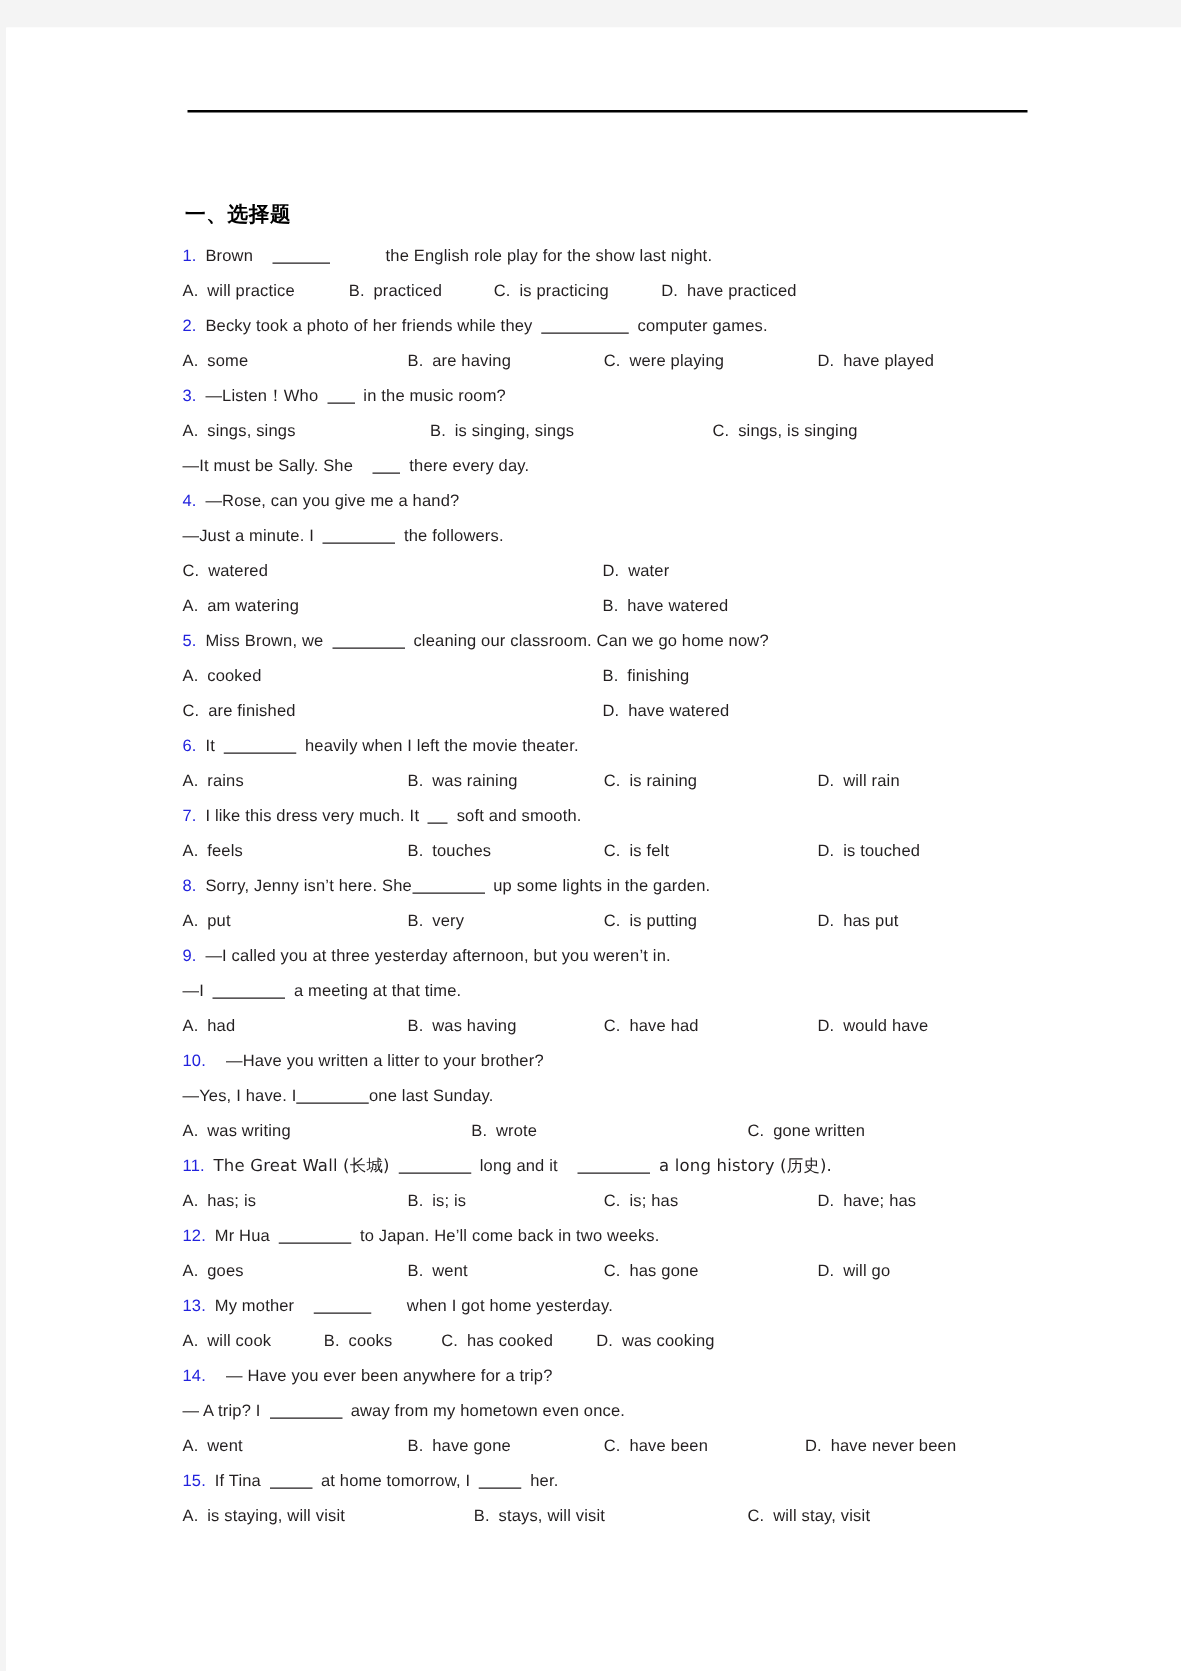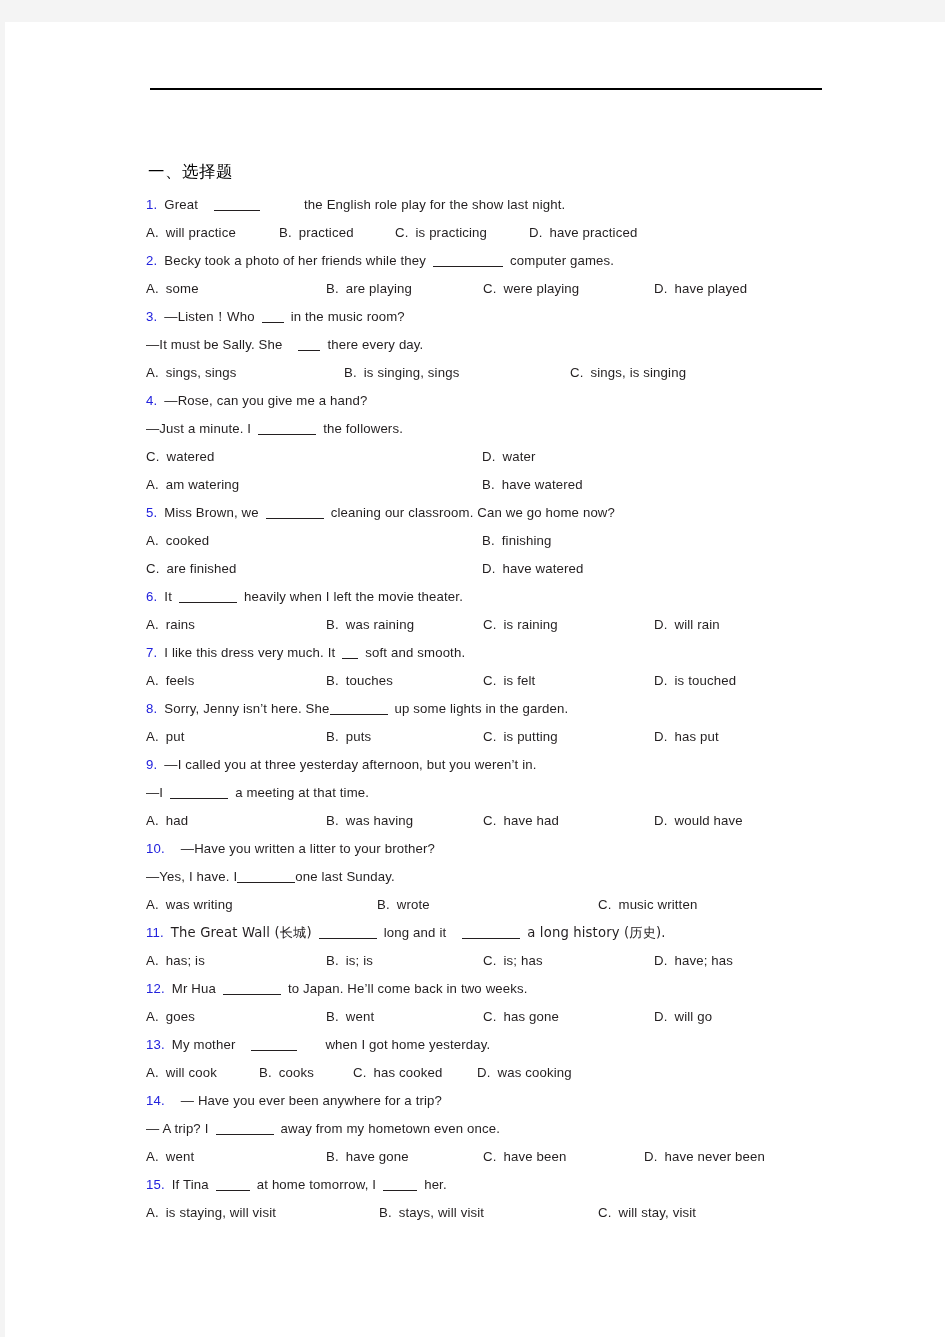--- a/index.html
+++ b/index.html
@@ -45,21 +45,21 @@
     border-top: 2px solid #000000;
   }
   #content {
     position: absolute;
     top: 140px;
     left: 141px;
     width: 700px;
   }
   .section-title {
     font-size: 16.5px;
-    font-weight: normal;
+    font-weight: bold;
     color: #000000;
     letter-spacing: 0.5px;
     margin: 0 0 9px 2px;
     line-height: 20px;
     white-space: nowrap;
   }
   .line {
     position: relative;
     font-size: 13.2px;
     color: #231f20;
@@ -102,49 +102,49 @@
 
 <div id="page">
 
   <div id="header-rule"></div>
 
   <div id="content">
 
     <div class="section-title cjk">一、选择题</div>
 
     <div class="line">
-      <span class="qnum">1.</span><span class="sp1"></span><span>Great</span><span class="sp2"></span><span class="blank b-md"></span><span class="sp4"></span><span>the English role play for the show last night.</span>
+      <span class="qnum">1.</span><span class="sp1"></span><span>Brown</span><span class="sp2"></span><span class="blank b-md"></span><span class="sp4"></span><span>the English role play for the show last night.</span>
     </div>
     <div class="line">
       <span class="opt" style="left:0"><span>A.</span><span class="sp1"></span><span>will practice</span></span>
       <span class="opt" style="left:133px"><span>B.</span><span class="sp1"></span><span>practiced</span></span>
       <span class="opt" style="left:249px"><span>C.</span><span class="sp1"></span><span>is practicing</span></span>
       <span class="opt" style="left:383px"><span>D.</span><span class="sp1"></span><span>have practiced</span></span>
     </div>
 
     <div class="line">
       <span class="qnum">2.</span><span class="sp1"></span><span>Becky took a photo of her friends while they</span><span class="sp1"></span><span class="blank b-xl"></span><span class="sp1"></span><span>computer games.</span>
     </div>
     <div class="line">
       <span class="opt" style="left:0"><span>A.</span><span class="sp1"></span><span>some</span></span>
-      <span class="opt" style="left:180px"><span>B.</span><span class="sp1"></span><span>are playing</span></span>
+      <span class="opt" style="left:180px"><span>B.</span><span class="sp1"></span><span>are having</span></span>
       <span class="opt" style="left:337px"><span>C.</span><span class="sp1"></span><span>were playing</span></span>
       <span class="opt" style="left:508px"><span>D.</span><span class="sp1"></span><span>have played</span></span>
     </div>
 
     <div class="line">
       <span class="qnum">3.</span><span class="sp1"></span><span>—Listen！Who</span><span class="sp1"></span><span class="blank b-xs"></span><span class="sp1"></span><span>in the music room?</span>
-    </div>
-    <div class="line">
-      <span>—It must be Sally. She</span><span class="sp2"></span><span class="blank b-xs"></span><span class="sp1"></span><span>there every day.</span>
     </div>
     <div class="line">
       <span class="opt" style="left:0"><span>A.</span><span class="sp1"></span><span>sings, sings</span></span>
       <span class="opt" style="left:198px"><span>B.</span><span class="sp1"></span><span>is singing, sings</span></span>
       <span class="opt" style="left:424px"><span>C.</span><span class="sp1"></span><span>sings, is singing</span></span>
+    </div>
+    <div class="line">
+      <span>—It must be Sally. She</span><span class="sp2"></span><span class="blank b-xs"></span><span class="sp1"></span><span>there every day.</span>
     </div>
 
     <div class="line">
       <span class="qnum">4.</span><span class="sp1"></span><span>—Rose, can you give me a hand?</span>
     </div>
     <div class="line">
       <span>—Just a minute. I</span><span class="sp1"></span><span class="blank b-lg"></span><span class="sp1"></span><span>the followers.</span>
     </div>
     <div class="line">
       <span class="opt" style="left:0"><span>C.</span><span class="sp1"></span><span>watered</span></span>
@@ -185,21 +185,21 @@
       <span class="opt" style="left:180px"><span>B.</span><span class="sp1"></span><span>touches</span></span>
       <span class="opt" style="left:337px"><span>C.</span><span class="sp1"></span><span>is felt</span></span>
       <span class="opt" style="left:508px"><span>D.</span><span class="sp1"></span><span>is touched</span></span>
     </div>
 
     <div class="line">
       <span class="qnum">8.</span><span class="sp1"></span><span>Sorry, Jenny isn’t here. She</span><span class="blank b-lg"></span><span class="sp1"></span><span>up some lights in the garden.</span>
     </div>
     <div class="line">
       <span class="opt" style="left:0"><span>A.</span><span class="sp1"></span><span>put</span></span>
-      <span class="opt" style="left:180px"><span>B.</span><span class="sp1"></span><span>puts</span></span>
+      <span class="opt" style="left:180px"><span>B.</span><span class="sp1"></span><span>very</span></span>
       <span class="opt" style="left:337px"><span>C.</span><span class="sp1"></span><span>is putting</span></span>
       <span class="opt" style="left:508px"><span>D.</span><span class="sp1"></span><span>has put</span></span>
     </div>
 
     <div class="line">
       <span class="qnum">9.</span><span class="sp1"></span><span>—I called you at three yesterday afternoon, but you weren’t in.</span>
     </div>
     <div class="line">
       <span>—I</span><span class="sp1"></span><span class="blank b-lg"></span><span class="sp1"></span><span>a meeting at that time.</span>
     </div>
@@ -212,21 +212,21 @@
 
     <div class="line">
       <span class="qnum">10.</span><span class="sp2"></span><span>—Have you written a litter to your brother?</span>
     </div>
     <div class="line">
       <span>—Yes, I have. I</span><span class="blank b-lg"></span><span>one last Sunday.</span>
     </div>
     <div class="line">
       <span class="opt" style="left:0"><span>A.</span><span class="sp1"></span><span>was writing</span></span>
       <span class="opt" style="left:231px"><span>B.</span><span class="sp1"></span><span>wrote</span></span>
-      <span class="opt" style="left:452px"><span>C.</span><span class="sp1"></span><span>music written</span></span>
+      <span class="opt" style="left:452px"><span>C.</span><span class="sp1"></span><span>gone written</span></span>
     </div>
 
     <div class="line">
       <span class="qnum">11.</span><span class="sp1"></span><span class="cjk">The Great Wall (长城)</span><span class="sp1"></span><span class="blank b-lg"></span><span class="sp1"></span><span>long and it</span><span class="sp2"></span><span class="blank b-lg"></span><span class="sp1"></span><span class="cjk">a long history (历史).</span>
     </div>
     <div class="line">
       <span class="opt" style="left:0"><span>A.</span><span class="sp1"></span><span>has; is</span></span>
       <span class="opt" style="left:180px"><span>B.</span><span class="sp1"></span><span>is; is</span></span>
       <span class="opt" style="left:337px"><span>C.</span><span class="sp1"></span><span>is; has</span></span>
       <span class="opt" style="left:508px"><span>D.</span><span class="sp1"></span><span>have; has</span></span>

